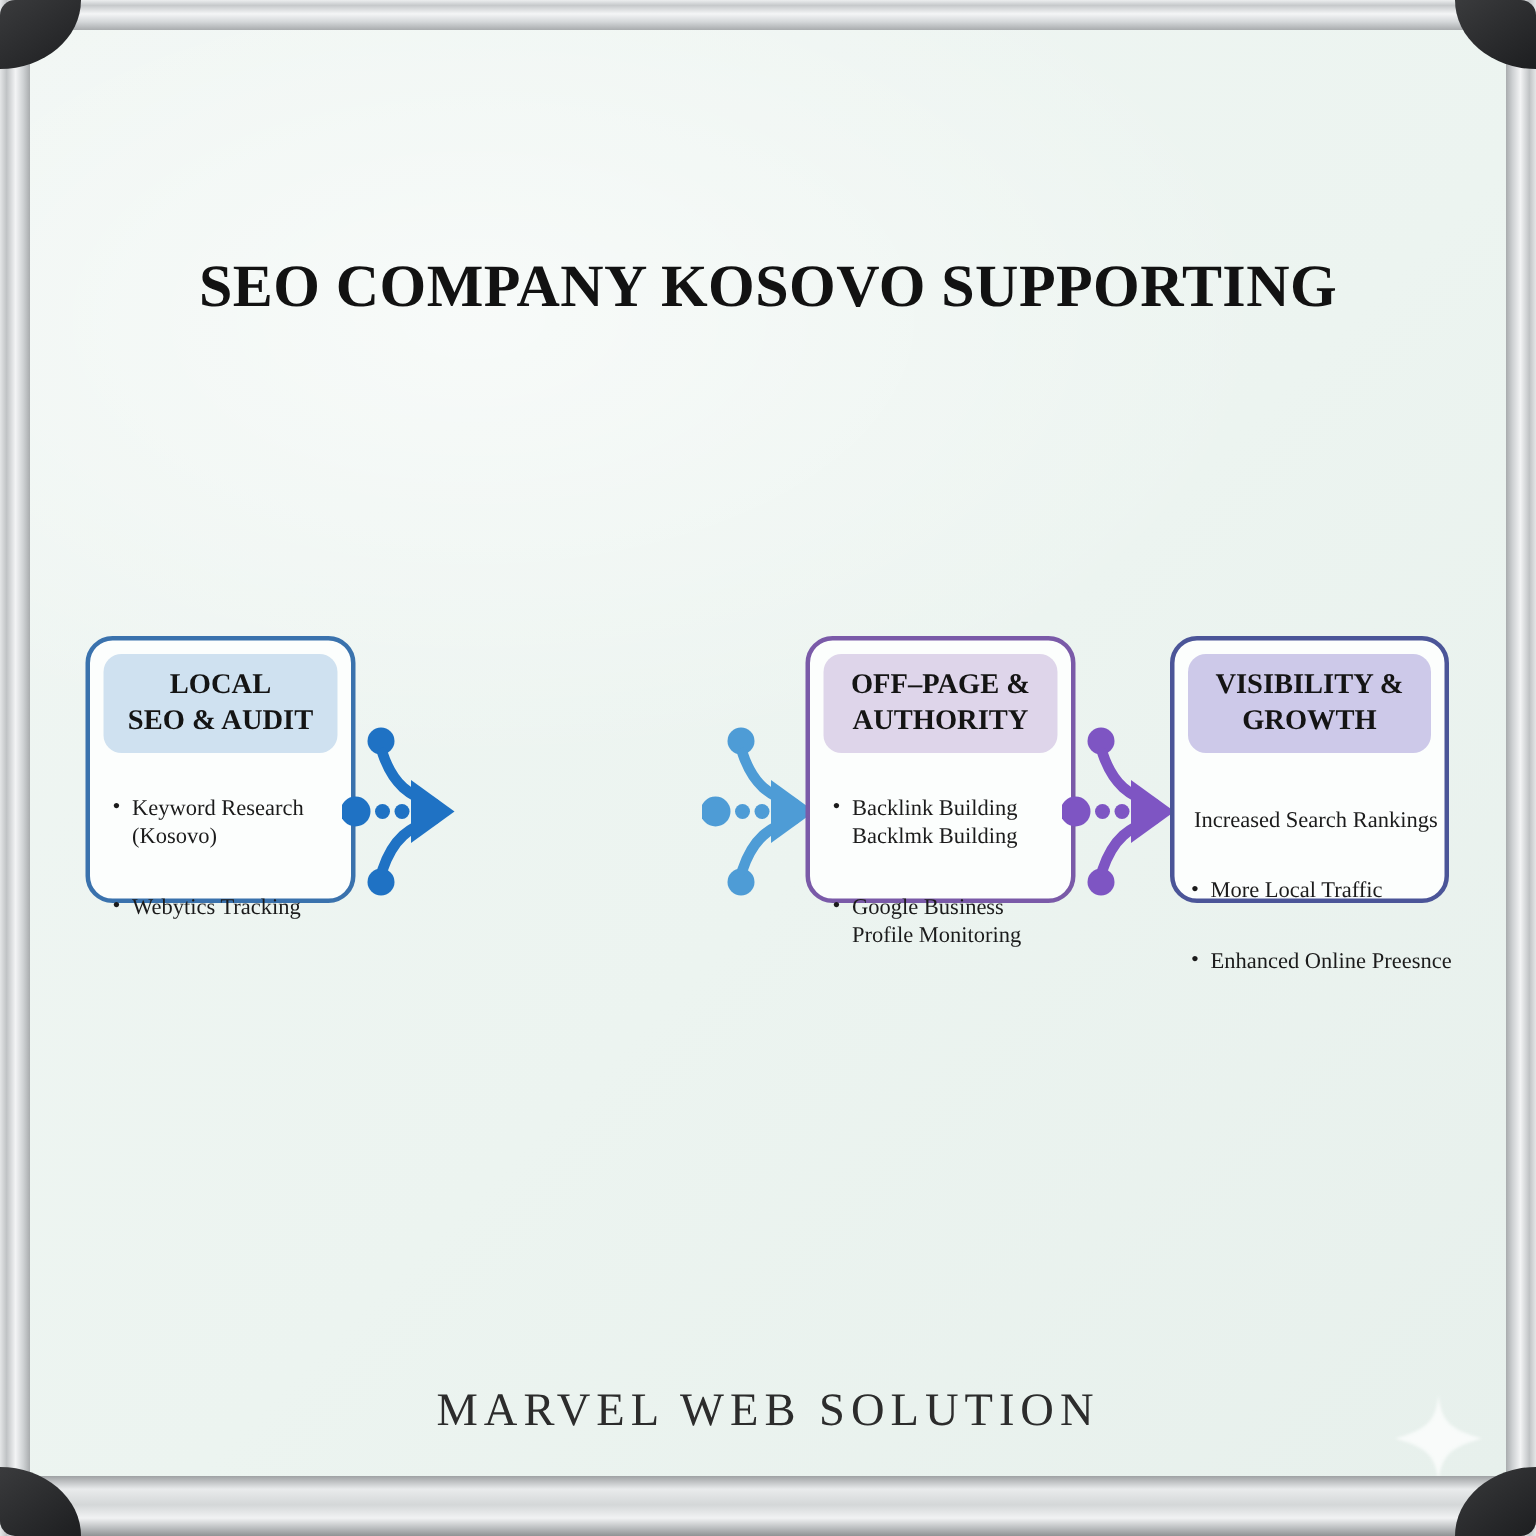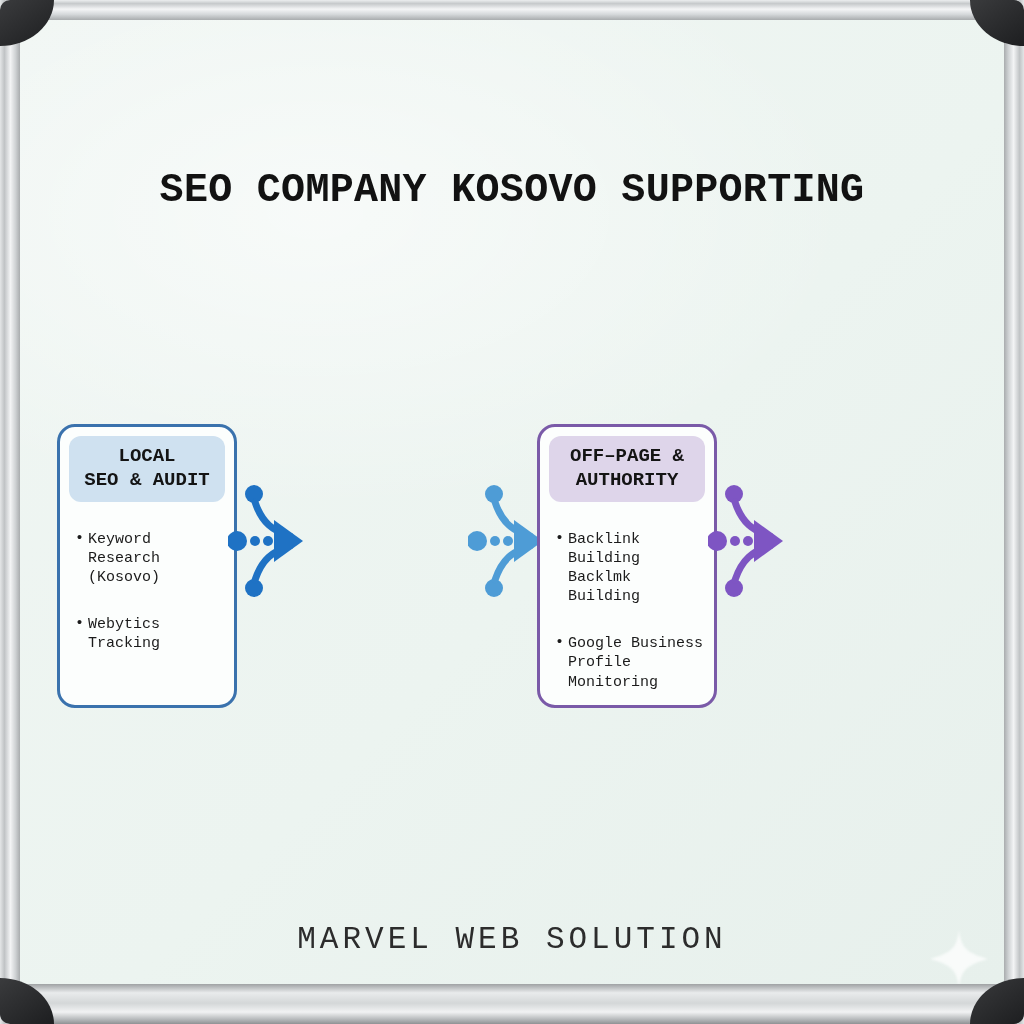--- a/index.html
+++ b/index.html
@@ -1,18 +1,18 @@
 <!DOCTYPE html>
 <html><head>
 <meta charset="utf-8">
 <style>
   html,body{margin:0;padding:0;background:#111;}
   #board{
     position:relative;width:1024px;height:1024px;overflow:hidden;
-    font-family:Liberation Mono, monospace;
+    font-family:Liberation Serif, serif;
     background:#fef9c3;
   }
   
   #surface{
     position:absolute;left:20px;top:20px;right:20px;bottom:40px;
     background:
       radial-gradient(900px 500px at 30% 20%, rgba(255,255,255,.55), rgba(255,255,255,0) 60%),
       linear-gradient(135deg,#f0f6f3 0%,#ecf4f0 55%,#e7f0ec 100%);
   }
   
@@ -35,21 +35,21 @@
   
   .title{
     position:absolute;left:0;right:0;top:168px;text-align:center;
     color:#121212;font-weight:bold;font-size:40px;line-height:1.17;
     letter-spacing:.3px;
   }
   .title span{display:block;}
 
   
   .stage{
-    position:absolute;top:424px;width:180px;height:284px;box-sizing:border-box;
+    position:absolute;top:424px;width:180px;height:178px;box-sizing:border-box;
     border:3px solid var(--accent,#888);border-radius:18px;
     background:#fcfefd;padding:9px;
   }
   .stage-1{left:57px;}
   .stage-2{left:297px;}
   .stage-3{left:537px;border-radius:18px;}
   .stage-4{left:780px;width:186px;}
   .stage-header{
     border-radius:12px;background:var(--hbg,#ddd);
     text-align:center;font-weight:bold;font-size:19px;line-height:1.25;
@@ -152,20 +152,31 @@
       <path d="M27 41 C 34 62, 45 70, 62 75" fill="none" stroke="currentColor" stroke-width="7" stroke-linecap="round"></path>
       <path d="M27 119 C 34 98, 45 90, 62 85" fill="none" stroke="currentColor" stroke-width="7" stroke-linecap="round"></path>
       <circle cx="9" cy="80" r="10"></circle>
       <circle cx="27" cy="80" r="5"></circle>
       <circle cx="40" cy="80" r="5"></circle>
       <circle cx="52" cy="80" r="5"></circle>
       <polygon points="46,59 75,80 46,101"></polygon>
     </svg>
   </div>
 
+  <div class="stage stage-4" style="--accent: #4b5598;">
+    <div class="stage-header" style="--hbg: #cdc9e9;">
+      <span>VISIBILITY &amp;</span>
+      <span>GROWTH</span>
+    </div>
+    <ul>
+      <li class="no-bullet">Increased Search Rankings</li>
+      <li>More Local Traffic</li>
+      <li>Enhanced Online Preesnce</li>
+    </ul>
+  </div>
 
   <div class="footer-brand">MARVEL WEB SOLUTION</div>
 
   <svg class="sparkle" viewBox="0 0 60 60" aria-hidden="true">
     <path d="M30 2 C 32 18, 36 24, 58 30 C 36 36, 32 42, 30 58 C 28 42, 24 36, 2 30 C 24 24, 28 18, 30 2 Z" fill="rgba(255,255,255,0.9)"></path>
   </svg>
 
   <div class="rail rail-top"></div>
   <div class="rail rail-bottom"></div>
   <div class="rail rail-left"></div>

